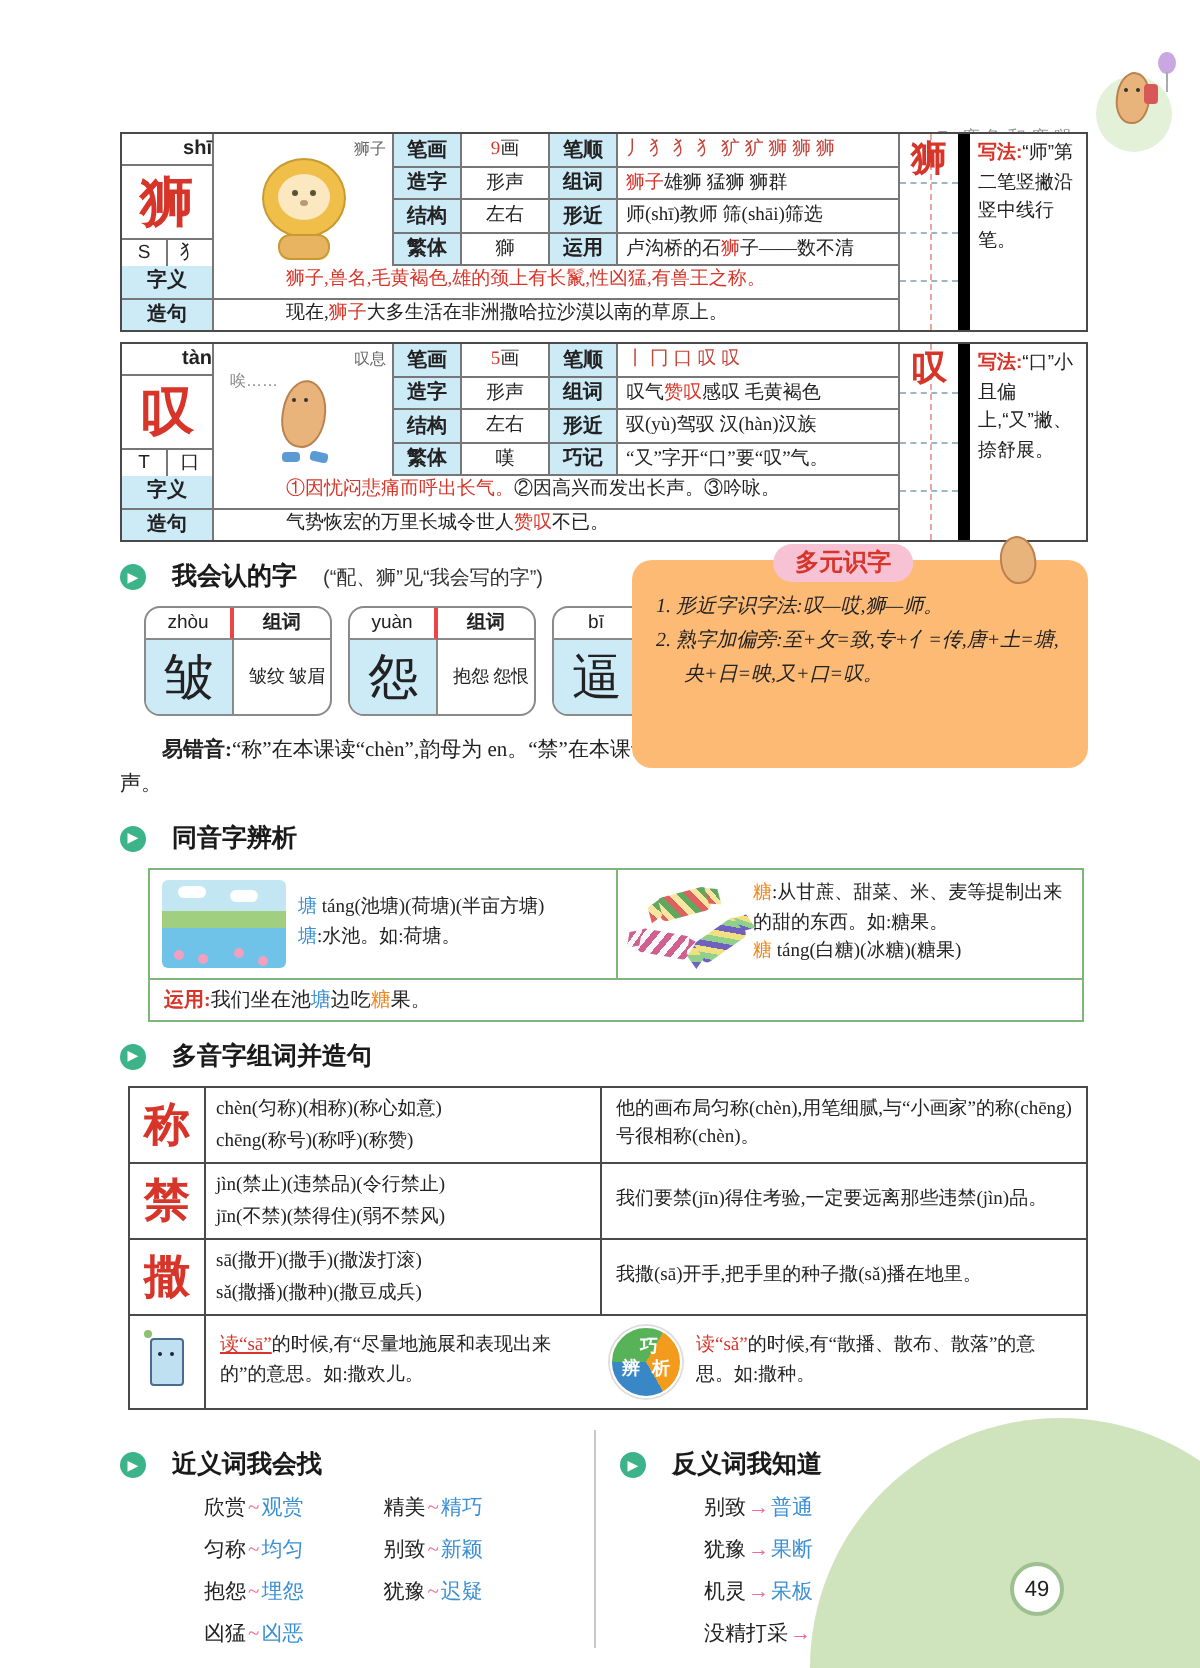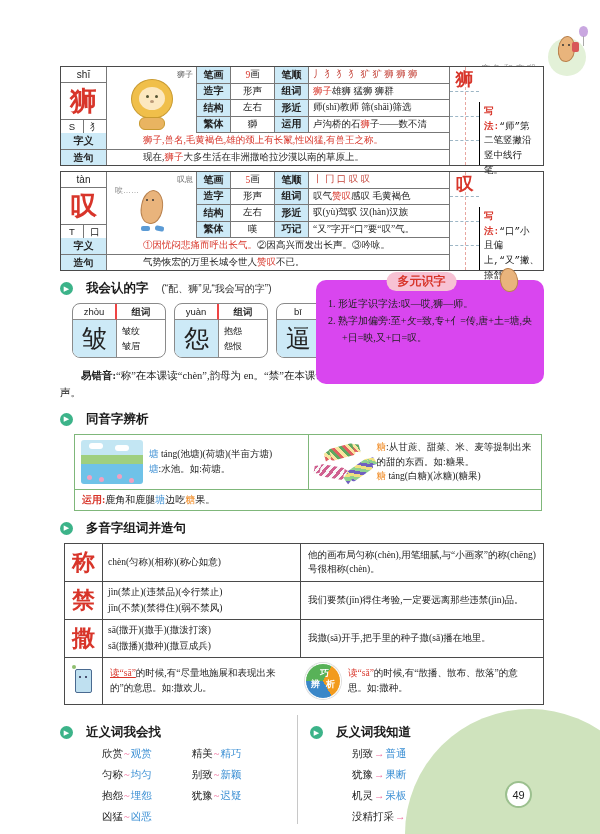--- a/index.html
+++ b/index.html
@@ -23,21 +23,21 @@
   .mascot .m-string { position: absolute; right: 6px; top: 10px; width: 1px; height: 10px; background: #aaa; }
 
   
   .content { position: absolute; left: 60px; top: 66px; width: 484px; }
 
   
   .card { display: flex; border: 1.5px solid #4a4a4a; background: #fff; height: 100px; margin-bottom: 5px; }
   .card-main { flex: 1; display: flex; flex-direction: column; min-width: 0; }
   .card-top { flex: 1; display: flex; min-height: 0; }
   .colA { width: 46px; border-right: 1px solid #777; display: flex; flex-direction: column; }
-  .pinyin-cell { height: 16px; border-bottom: 1px solid #777; text-align: center; font-size: 10px; line-height: 15px; }
+  .pinyin-cell { height: 16px; border-bottom: 1px solid #777; text-align: right; font-size: 10px; line-height: 15px; font-weight: bold; }
   .bigchar { flex: 1; display: flex; align-items: center; justify-content: center; font-size: 27px; font-weight: bold; color: #d8352a; font-family: "Liberation Serif", serif; }
   .radical-cell { height: 15px; border-top: 1px solid #777; display: flex; font-size: 9.5px; }
   .radical-cell span { flex: 1; text-align: center; line-height: 14px; }
   .radical-cell span:first-child { border-right: 1px solid #777; }
   .imgcell { width: 90px; border-right: 1px solid #777; position: relative; overflow: hidden; }
   .img-label { position: absolute; top: 2px; right: 3px; font-size: 8px; color: #666; z-index: 2; }
   .img-speech { position: absolute; top: 13px; left: 8px; font-size: 8px; color: #888; z-index: 2; }
   .infogrid { flex: 1; display: grid; grid-template-columns: 34px 44px 34px 1fr; grid-template-rows: repeat(4, 1fr); min-width: 0; }
   .lbl { background: #cdeaf7; border-right: 1px solid #777; border-bottom: 1px solid #777; font-size: 10px; font-weight: bold; display: flex; align-items: center; justify-content: center; }
   .infogrid .lbl:nth-last-child(-n+4) { }
@@ -45,21 +45,21 @@
   .val.wide { justify-content: flex-start; padding-left: 4px; border-right: none; }
   .mrow { display: flex; height: 16px; gap: 32px; }
   .mrow + .mrow { border-top: 1px solid #777; }
   .lbl2 { width: 46px; background: #cdeaf7; border-right: 1px solid #777; font-size: 10px; font-weight: bold; text-align: center; line-height: 15px; flex-shrink: 0; }
   .mval { flex: 1; font-size: 9.5px; font-family: "Liberation Serif", serif; line-height: 15px; padding-left: 4px; white-space: nowrap; overflow: hidden; }
   .practice { width: 30px; border-left: 1px solid #777; position: relative; display: flex; flex-direction: column; }
   .practice .vline { position: absolute; left: 50%; top: 0; bottom: 0; border-left: 1px dashed #e8a7a0; }
   .pcell { flex: 1; border-bottom: 1px dashed #9db6c5; display: flex; align-items: center; justify-content: center; }
   .pcell:last-child { border-bottom: none; }
   .pchar { color: #d8352a; font-size: 18px; font-weight: bold; font-family: "Liberation Serif", serif; z-index: 1; }
-  .xiefa { width: 64px; border-left: 1px solid #000000; padding: 3px 4px; font-size: 9.5px; line-height: 1.55; font-family: Liberation Mono, monospace; margin-top: 35px; }
+  .xiefa { width: 64px; border-left: 6px solid #000000; padding: 3px 4px; font-size: 9.5px; line-height: 1.55; font-family: Liberation Sans, sans-serif; }
 
   
   .lion { position: absolute; left: 22px; top: 12px; width: 46px; height: 52px; }
   .lion .mane { position: absolute; left: 2px; top: 0; width: 42px; height: 40px; border-radius: 50%; background: #f0bf4a; border: 1px solid #c89a30; }
   .lion .face { position: absolute; left: 10px; top: 8px; width: 26px; height: 23px; border-radius: 50%; background: #fce8c0; }
   .lion .e1, .lion .e2 { position: absolute; width: 3px; height: 3px; background: #553; border-radius: 50%; top: 16px; }
   .lion .e1 { left: 17px; } .lion .e2 { left: 26px; }
   .lion .nose { position: absolute; left: 21px; top: 21px; width: 4px; height: 3px; background: #b97; border-radius: 50%; }
   .lion .body { position: absolute; left: 10px; top: 38px; width: 26px; height: 13px; background: #e9b461; border: 1px solid #c89a30; border-radius: 6px; }
   .peanut-fig { position: absolute; left: 26px; top: 18px; width: 40px; height: 48px; }
@@ -75,29 +75,29 @@
   .sec-title { font-weight: bold; font-size: 12.5px; color: #1a1a1a; }
   .sec-sub { font-size: 10px; color: #333; }
 
   
   .sec1 { position: relative; min-height: 112px; }
   .rz-cards { display: flex; gap: 8px; margin-left: 12px; margin-top: 2px; }
   .rz-card { width: 94px; height: 55px; border: 1.5px solid #8a8a8a; border-radius: 8px; overflow: hidden; display: grid; grid-template-columns: 44px 1fr; grid-template-rows: 16px 1fr; background: #fff; }
   .rz-pinyin { border-right: 2px solid #ef4444; border-bottom: 1px solid #8a8a8a; font-size: 9.5px; text-align: center; line-height: 15px; }
   .rz-lbl { border-bottom: 1px solid #8a8a8a; font-size: 9.5px; font-weight: bold; text-align: center; line-height: 15px; }
   .rz-char { background: #cdeaf7; border-right: 1px solid #8a8a8a; font-size: 25px; font-family: "Liberation Serif", serif; display: flex; align-items: center; justify-content: center; }
-  .rz-words { font-size: 9px; font-family: "Liberation Serif", serif; display: flex; flex-direction: column; justify-content: center; padding-left: 5px; gap: 2px; }
+  .rz-words { font-size: 9px; font-family: "Liberation Serif", serif; display: flex; flex-direction: row; justify-content: center; padding-left: 5px; gap: 2px; align-items: center; }
   .rz-note { width: 300px; margin-top: 9px; font-size: 10.5px; font-family: "Liberation Serif", serif; line-height: 1.65; text-indent: 2em; }
 
   
-  .duoyuan { position: absolute; right: 0; top: 0; width: 228px; height: 104px; background: #d946ef; border-radius: 10px; }
+  .duoyuan { position: absolute; right: 0; top: 0; width: 228px; height: 104px; background: #fdba74; border-radius: 10px; }
   .dy-pill { position: absolute; top: -8px; left: 50%; transform: translateX(-62%); background: #f7c2d4; color: #d8352a; font-weight: bold; font-size: 12px; padding: 1px 11px; border-radius: 11px; white-space: nowrap; }
   .dy-mascot { position: absolute; top: -12px; right: 26px; width: 18px; height: 24px; background: #e9b47c; border: 1px solid #b9824e; border-radius: 50% 50% 46% 46%; transform: rotate(-8deg); }
   .dy-lines { padding: 15px 10px 4px 12px; font-size: 10px; font-family: "Liberation Serif", serif; line-height: 1.7; }
-  .dy-line { padding-left: 14px; text-indent: -14px; }
+  .dy-line { padding-left: 14px; text-indent: -14px; font-style: italic; }
 
   
   .ty-table { margin-left: 14px; width: 468px; border: 1.5px solid #7fb77a; }
   .ty-top { display: flex; }
   .ty-cell { flex: 1; min-height: 54px; padding: 5px 6px; display: flex; gap: 6px; align-items: center; }
   .ty-cell.first { border-right: 1px solid #7fb77a; }
   .ty-text { font-size: 9.5px; font-family: "Liberation Serif", serif; line-height: 1.5; }
   .ty-bottom { border-top: 1px solid #7fb77a; padding: 3px 7px; font-size: 10px; font-family: "Liberation Serif", serif; }
   .pond { width: 62px; height: 44px; border-radius: 3px; flex-shrink: 0; position: relative; overflow: hidden; background: linear-gradient(to bottom, #c3e6f3 0 35%, #9fcf7f 35% 55%, #6fc2e8 55% 100%); }
   .pond .cloud { position: absolute; top: 3px; left: 8px; width: 14px; height: 6px; background: #fff; border-radius: 4px; box-shadow: 26px 2px 0 #fff; }
@@ -395,32 +395,33 @@
             <div class="candy c1"></div>
               <div class="candy c2"></div>
               <div class="candy c3"></div>
           </div>
           <div class="ty-text">
             <div><span style="color: rgb(240, 133, 25);">糖</span><span>:从甘蔗、甜菜、米、麦等提制出来的甜的东西。如:糖果。</span></div>
             <div><span style="color: rgb(240, 133, 25);">糖</span><span> táng(白糖)(冰糖)(糖果)</span></div>
           </div>
         </div>
       </div>
-      <div class="ty-bottom"><span style="color: rgb(216, 53, 42); font-weight: bold;">运用:</span><span>鹿角和鹿腿</span><span style="color: rgb(59, 143, 212);">塘</span><span>边吃</span><span style="color: rgb(240, 133, 25);">糖</span><span>果。</span></div>
+      <div class="ty-bottom"><span style="color: rgb(216, 53, 42); font-weight: bold;">运用:</span><span>我们坐在池</span><span style="color: rgb(59, 143, 212);">塘</span><span>边吃</span><span style="color: rgb(240, 133, 25);">糖</span><span>果。</span></div>
     </div>
 
     <div class="sec-head">
       <span class="play">▶</span>
       <span class="sec-title">多音字组词并造句</span>
     </div>
     <div class="dy-table">
       <div class="dy-row">
         <div class="dy-char">称</div>
         <div class="dy-words">
           <span>chèn(匀称)(相称)(称心如意)</span>
+          <span>chēng(称号)(称呼)(称赞)</span>
         </div>
         <div class="dy-sent">他的画布局匀称(chèn),用笔细腻,与“小画家”的称(chēng)号很相称(chèn)。</div>
       </div>
       <div class="dy-row">
         <div class="dy-char">禁</div>
         <div class="dy-words">
           <span>jìn(禁止)(违禁品)(令行禁止)</span>
           <span>jīn(不禁)(禁得住)(弱不禁风)</span>
         </div>
         <div class="dy-sent">我们要禁(jīn)得住考验,一定要远离那些违禁(jìn)品。</div>

